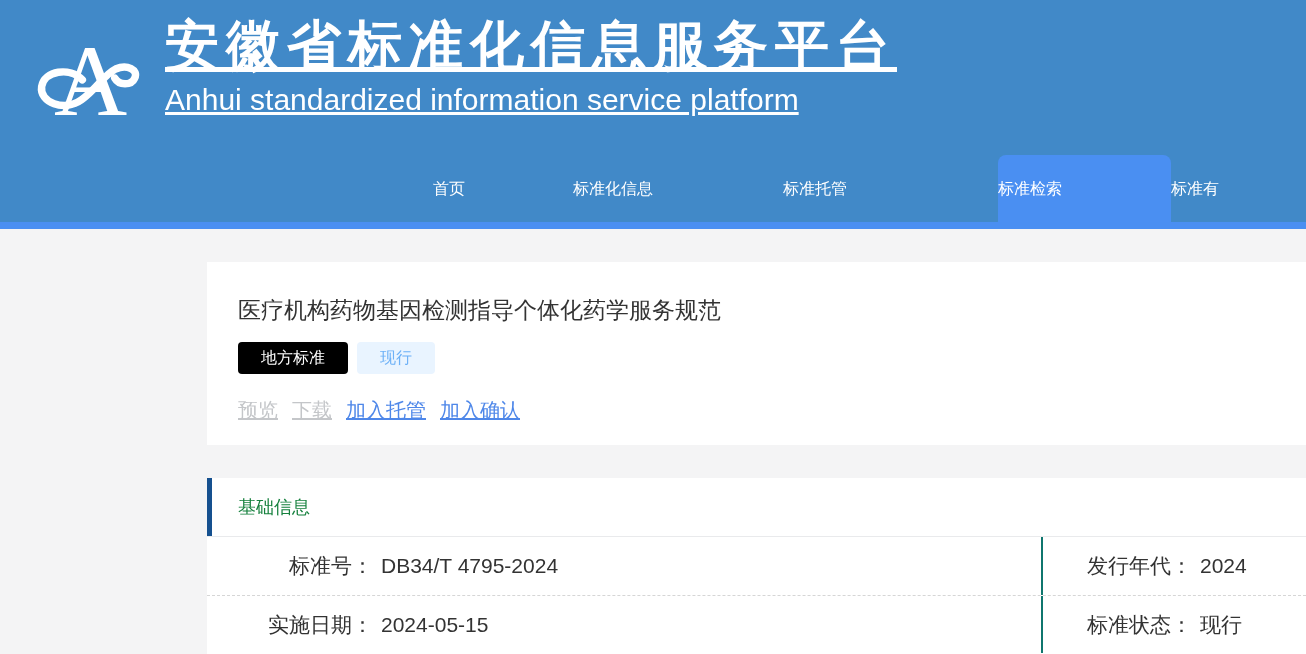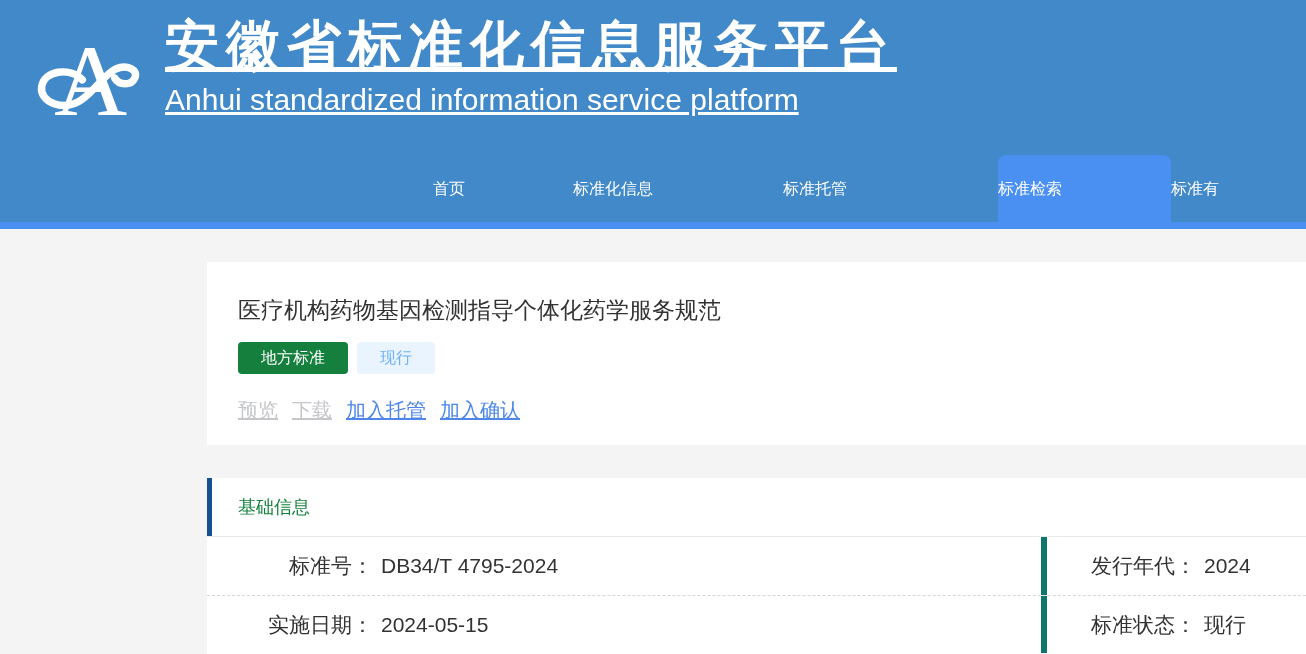--- a/index.html
+++ b/index.html
@@ -95,21 +95,21 @@
     display:flex;
     gap:9px;
   }
   .badge {
     height:32px;
     line-height:32px;
     padding:0 23px;
     border-radius:4px;
     font-size:16px;
   }
-  .badge-primary { background:#15803d; color:#fff; }
+  .badge-primary { background:#000000; color:#fff; }
   .badge-light { background:#e9f4ff; color:#6db1f7; }
   .action-row {
     margin-top:23px;
     display:flex;
     gap:14px;
     font-size:20px;
   }
   .action-link { text-decoration:underline; cursor:pointer; }
   .action-link.disabled { color:#c4c6c9; }
   .action-link.enabled { color:#4e87e9; }
@@ -140,21 +140,21 @@
   .info-row {
     display:flex;
     height:58px;
     align-items:center;
     font-size:21px;
     color:#333;
   }
   .info-row + .info-row { border-top:1px dashed #d6d6d6; }
   .cell { display:flex; align-items:center; height:100%; }
   .cell-left { width:834px; }
-  .cell-right { flex:1; border-left:6px solid #0f766e; }
+  .cell-right { flex:1; border-left:2px solid #0f766e; }
   .f-label { display:inline-block; text-align:right; }
   .cell-left .f-label { width:166px; }
   .cell-right .f-label { width:149px; }
   .f-value { margin-left:8px; }
 </style>
 </head>
 <body>
 
 <header class="site-header">
   <div class="brand">

